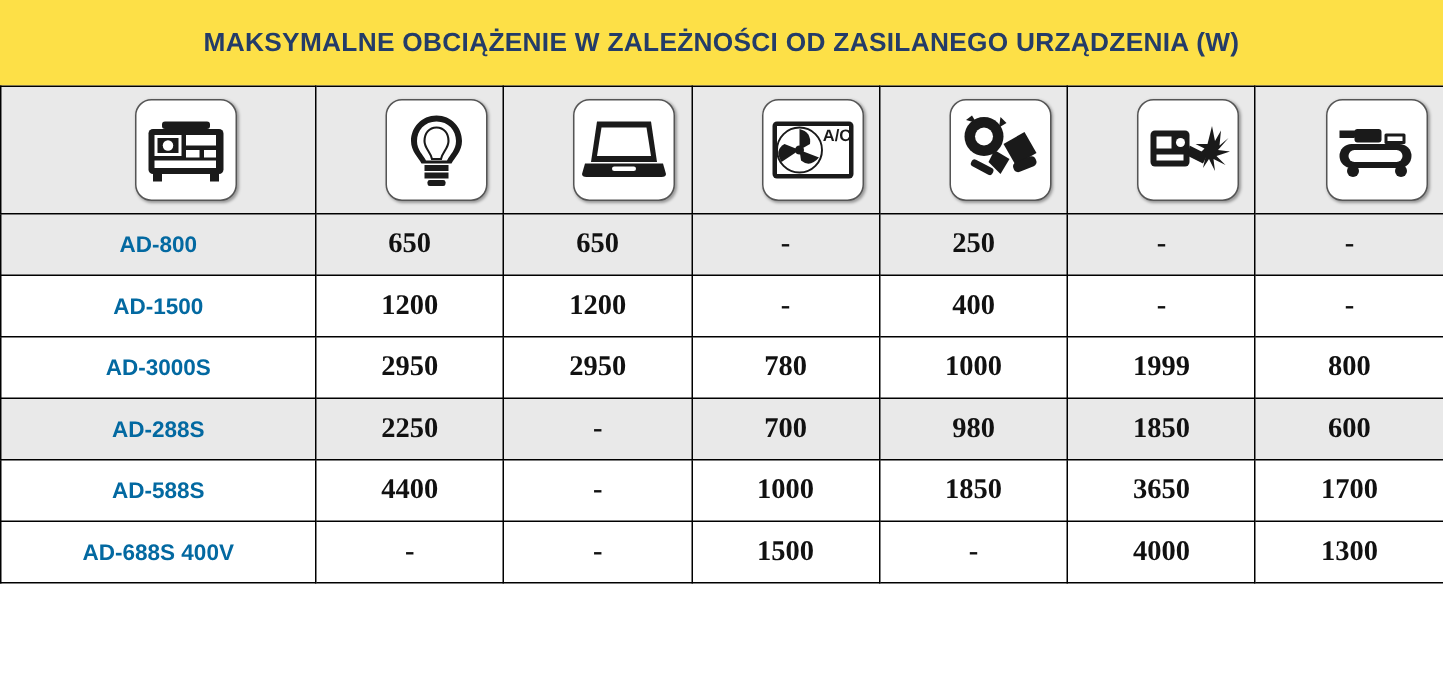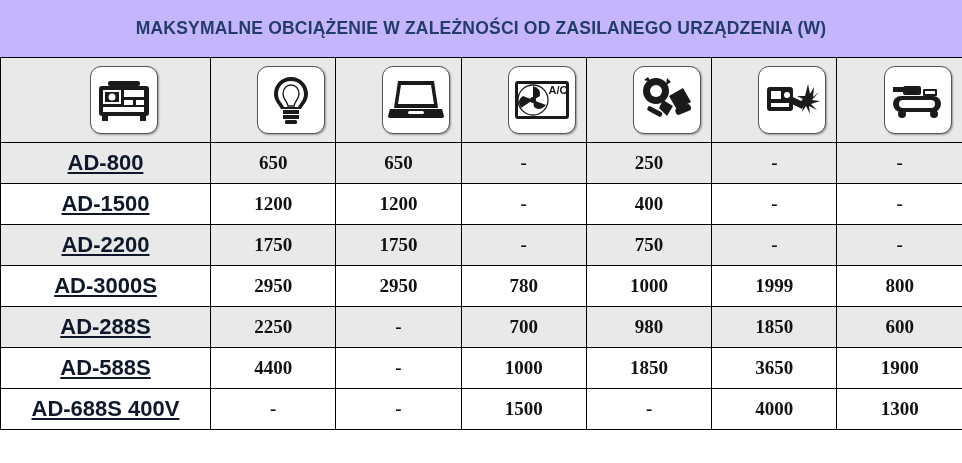--- a/index.html
+++ b/index.html
@@ -14,21 +14,21 @@
     overflow: hidden;
   }
   .sheet {
     width: 962px;
     height: 463px;
     position: relative;
     background: #ffffff;
   }
   .title-bar {
     height: 57px;
-    background: #c4b5fd;
+    background: #fde047;
     display: flex;
     align-items: center;
     justify-content: center;
     box-sizing: border-box;
   }
   .title-text {
     color: #243c68;
     font-size: 17.5px;
     font-weight: bold;
     letter-spacing: 0.2px;
@@ -59,25 +59,24 @@
     padding-left: 36px;
   }
   tr.icon-row td.model-cell {
     background: #e9e9e9;
   }
   tr.data-row td { height: 40px; }
   tr.shade td { background: #e9e9e9; }
   tr.plain td { background: #ffffff; }
 
   .model-label {
-    font-size: 22px;
+    font-size: 15px;
     font-weight: bold;
-    color: #0f172a;
+    color: #0369a1;
     white-space: nowrap;
-    text-decoration: underline;
   }
   .val { display: block; font-family: Liberation Serif, serif; }
 
   .icon-box {
     width: 66px;
     height: 66px;
     margin: 0 auto;
     background: #ffffff;
     border: 1px solid #555;
     border-radius: 11px;
@@ -243,41 +242,20 @@
             <span class="val">400</span>
           </td>
         <td>
             <span class="val">-</span>
           </td>
         <td>
             <span class="val">-</span>
           </td>
       </tr>
 
-      <tr class="data-row shade">
-        <td><span class="model-label">AD-2200</span></td>
-        <td>
-            <span class="val">1750</span>
-          </td>
-        <td>
-            <span class="val">1750</span>
-          </td>
-        <td>
-            <span class="val">-</span>
-          </td>
-        <td>
-            <span class="val">750</span>
-          </td>
-        <td>
-            <span class="val">-</span>
-          </td>
-        <td>
-            <span class="val">-</span>
-          </td>
-      </tr>
 
       <tr class="data-row plain">
         <td><span class="model-label">AD-3000S</span></td>
         <td>
             <span class="val">2950</span>
           </td>
         <td>
             <span class="val">2950</span>
           </td>
         <td>
@@ -327,21 +305,21 @@
         <td>
             <span class="val">1000</span>
           </td>
         <td>
             <span class="val">1850</span>
           </td>
         <td>
             <span class="val">3650</span>
           </td>
         <td>
-            <span class="val">1900</span>
+            <span class="val">1700</span>
           </td>
       </tr>
 
 
       <tr class="data-row plain">
         <td><span class="model-label">AD-688S 400V</span></td>
         <td>
             <span class="val">-</span>
           </td>
         <td>

